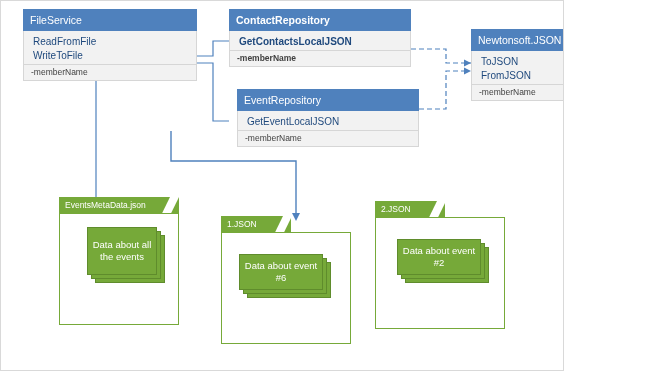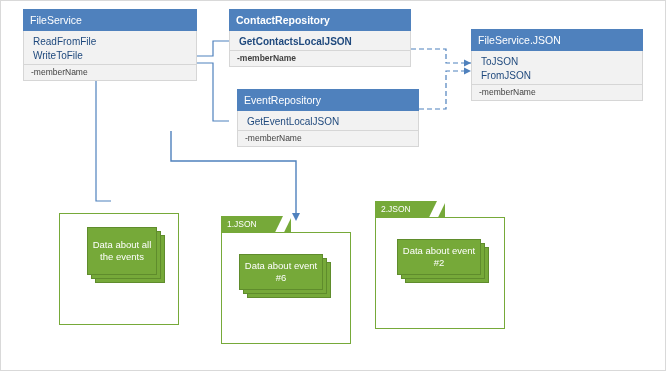--- a/index.html
+++ b/index.html
@@ -1,19 +1,19 @@
 <!DOCTYPE html>
 <html><head>
 <meta charset="utf-8">
 <style>
   html,body{margin:0;padding:0;background:#ffffff;}
   body{font-family:"Liberation Sans", sans-serif;}
   #canvas{
     position:relative;
-    width:666px;height:371px;
+    width:564px;height:371px;
     background:#ffffff;
     border:1px solid #d9d9d9;
     box-sizing:border-box;
     overflow:hidden;
     padding-left:12px;
   }
   svg.lines{position:absolute;left:0;top:0;width:666px;height:371px;pointer-events:none;}
 
   
   .clsbox{position:absolute;box-sizing:border-box;}
@@ -125,30 +125,33 @@
   <div class="clsbox" style="left:236px;top:88px;width:182px;">
     <div class="hdr">EventRepository</div>
     <div class="body" style="padding-top:3px;">
       <div class="meth">GetEventLocalJSON</div>
       <div class="sep"></div>
       <div class="fld">-memberName</div>
     </div>
   </div>
 
   <div class="clsbox" style="left:470px;top:28px;width:172px;">
-    <div class="hdr">FileService.JSON</div>
+    <div class="hdr">Newtonsoft.JSON</div>
     <div class="body" style="padding-top:3px;">
       <div class="meth">ToJSON</div>
       <div class="meth">FromJSON</div>
       <div class="sep"></div>
       <div class="fld">-memberName</div>
     </div>
   </div>
 
   <div class="filebox" style="left:58px;top:196px;width:120px;height:128px;">
+    <div class="tab" style="width:120px;">
+      <span>EventsMetaData.json</span>
+    </div>
     <div class="tabclip" style="left:111px;"></div>
     <div class="pane" style="top:16px;width:120px;height:112px;"></div>
     <div class="note" style="left:28px;top:30px;width:78px;height:56px;">
       <div class="shadow2" style="left:8px;top:8px;width:70px;height:48px;"></div>
       <div class="shadow1" style="left:4px;top:4px;width:70px;height:48px;"></div>
       <div class="front" style="width:70px;height:48px;text-align:center;">Data about all the events</div>
     </div>
   </div>
 
   <div class="filebox" style="left:220px;top:215px;width:130px;height:128px;">

